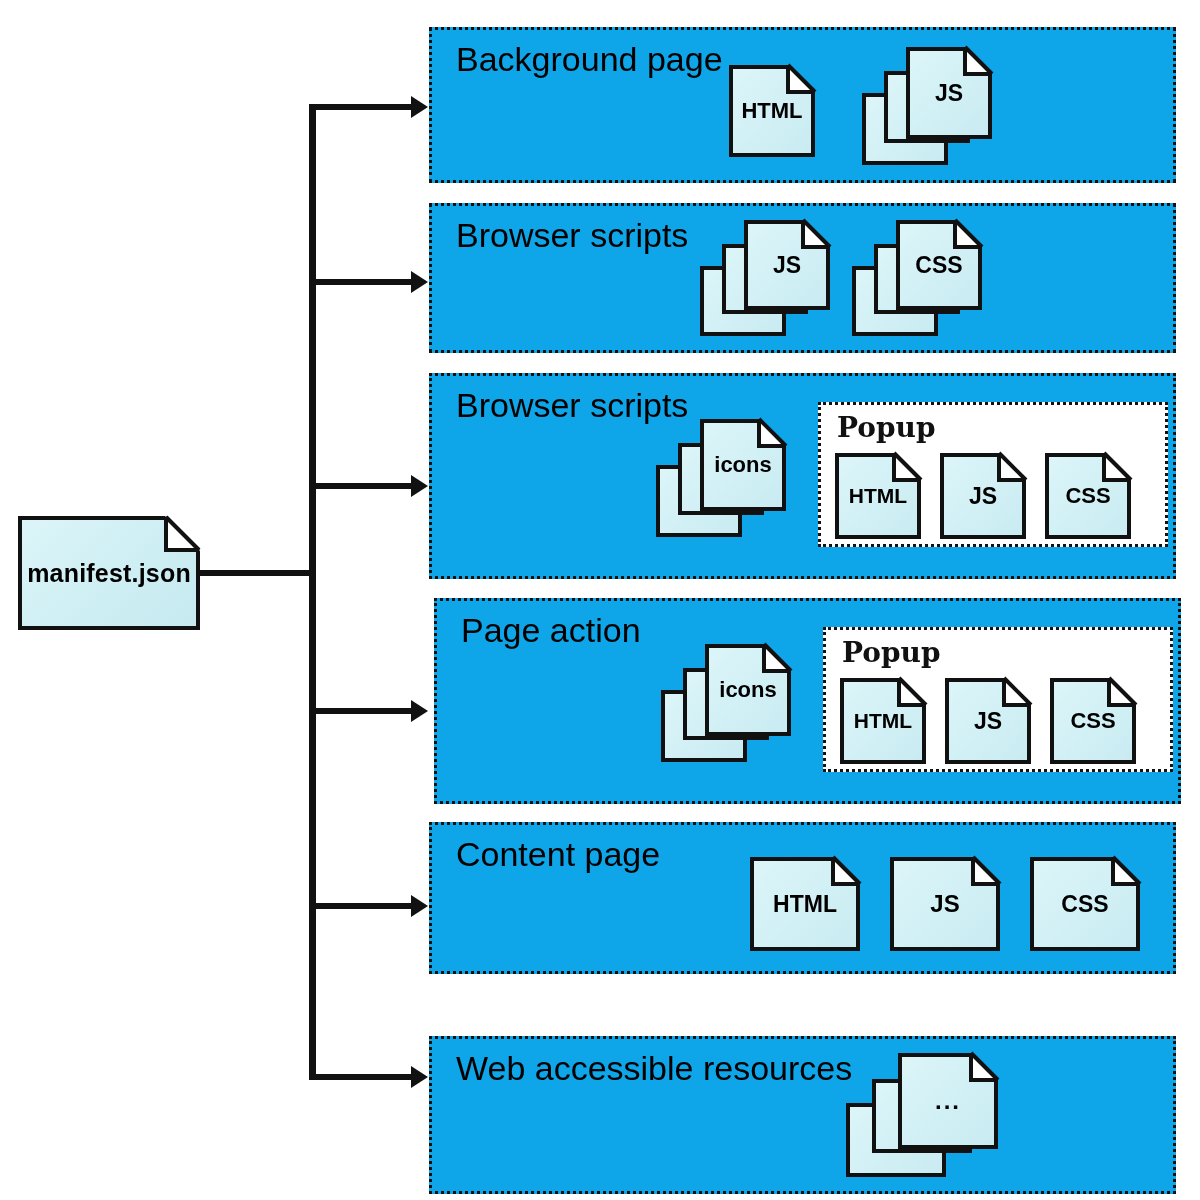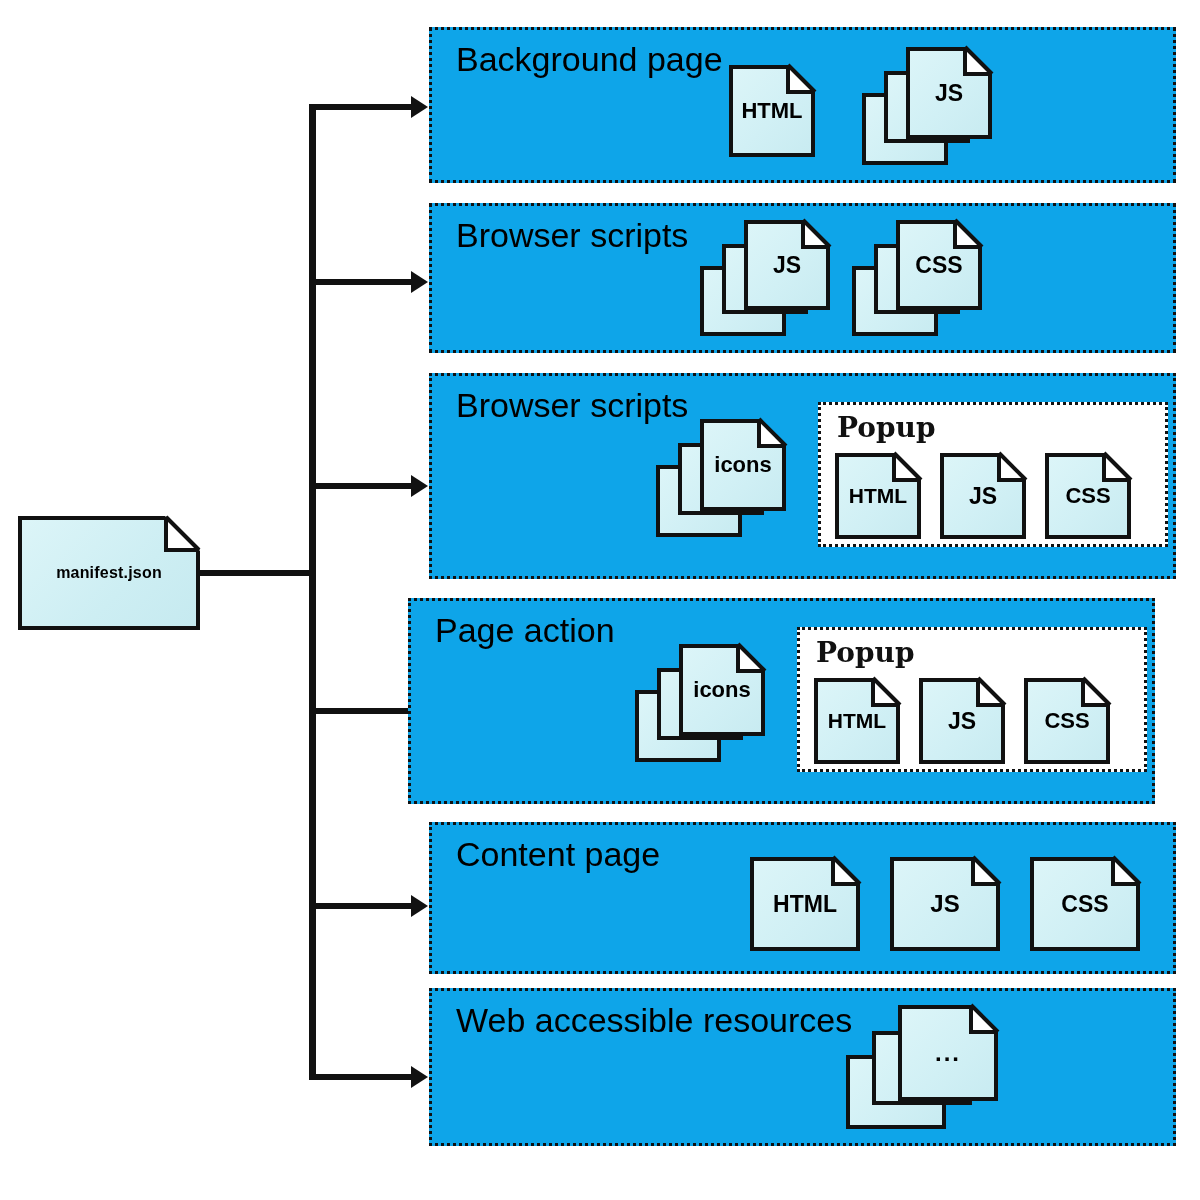--- a/index.html
+++ b/index.html
@@ -134,21 +134,21 @@
   <div class="trunk hline" style="left:309px;top:1074px;width:106px;"></div>
   <div class="arrowhead" style="left:411px;top:1066px;"></div>
 
   <div class="docnode" style="left:18px;top:516px;width:182px;height:114px;">
     <div class="body"></div>
     <div class="fold"></div>
     <svg class="foldline" viewBox="0 0 37 37">
       <path d="M2 2 L35 35" stroke="#111" stroke-width="4" fill="none"></path>
       <path d="M2 2 L2 35 L35 35" stroke="#111" stroke-width="4" fill="none"></path>
     </svg>
-    <div class="label" style="font-size:16px;">manifest.json</div>
+    <div class="label" style="font-size:25px;">manifest.json</div>
   </div>
 
   <div class="section" style="left:429px;top:27px;width:747px;height:156px;">
     <div class="section-title">Background page</div>
 
     <div class="fileicon" style="left:297px;top:35px;width:86px;height:92px;">
       <div class="sheet"></div>
       <div class="fold"></div>
       <svg class="foldsvg" viewBox="0 0 31 31">
         <path d="M2 2 L2 29 L29 29" stroke="#111" stroke-width="4" fill="none"></path>
@@ -249,21 +249,21 @@
         <div class="fold"></div>
         <svg class="foldsvg" viewBox="0 0 31 31">
           <path d="M2 2 L2 29 L29 29" stroke="#111" stroke-width="4" fill="none"></path>
           <path d="M2 2 L29 29" stroke="#111" stroke-width="4" fill="none"></path>
         </svg>
         <div class="txt" style="font-size:22px;">CSS</div>
       </div>
     </div>
   </div>
 
-  <div class="section" style="left:408px;top:598px;width:747px;height:206px;">
+  <div class="section" style="left:434px;top:598px;width:747px;height:206px;">
     <div class="section-title">Page action</div>
 
     <div style="position:absolute;left:224px;top:43px;width:132px;height:128px;">
       <div class="backsheet" style="left:0px;top:46px;width:86px;height:72px;"></div>
       <div class="backsheet" style="left:22px;top:24px;width:86px;height:72px;"></div>
       <div class="fileicon" style="left:44px;top:0px;width:86px;height:92px;">
         <div class="sheet"></div>
         <div class="fold"></div>
         <svg class="foldsvg" viewBox="0 0 31 31">
           <path d="M2 2 L2 29 L29 29" stroke="#111" stroke-width="4" fill="none"></path>
@@ -335,21 +335,21 @@
       <div class="sheet"></div>
       <div class="fold"></div>
       <svg class="foldsvg" viewBox="0 0 31 31">
         <path d="M2 2 L2 29 L29 29" stroke="#111" stroke-width="4" fill="none"></path>
         <path d="M2 2 L29 29" stroke="#111" stroke-width="4" fill="none"></path>
       </svg>
       <div class="txt" style="font-size:23px;">CSS</div>
     </div>
   </div>
 
-  <div class="section" style="left:429px;top:988px;width:747px;height:158px;">
+  <div class="section" style="left:429px;top:1036px;width:747px;height:158px;">
     <div class="section-title">Web accessible resources</div>
 
     <div style="position:absolute;left:414px;top:14px;width:152px;height:132px;">
       <div class="backsheet" style="left:0px;top:50px;width:100px;height:74px;"></div>
       <div class="backsheet" style="left:26px;top:26px;width:100px;height:74px;"></div>
       <div class="fileicon" style="left:52px;top:0px;width:100px;height:96px;">
         <div class="sheet"></div>
         <div class="fold"></div>
         <svg class="foldsvg" viewBox="0 0 31 31">
           <path d="M2 2 L2 29 L29 29" stroke="#111" stroke-width="4" fill="none"></path>

